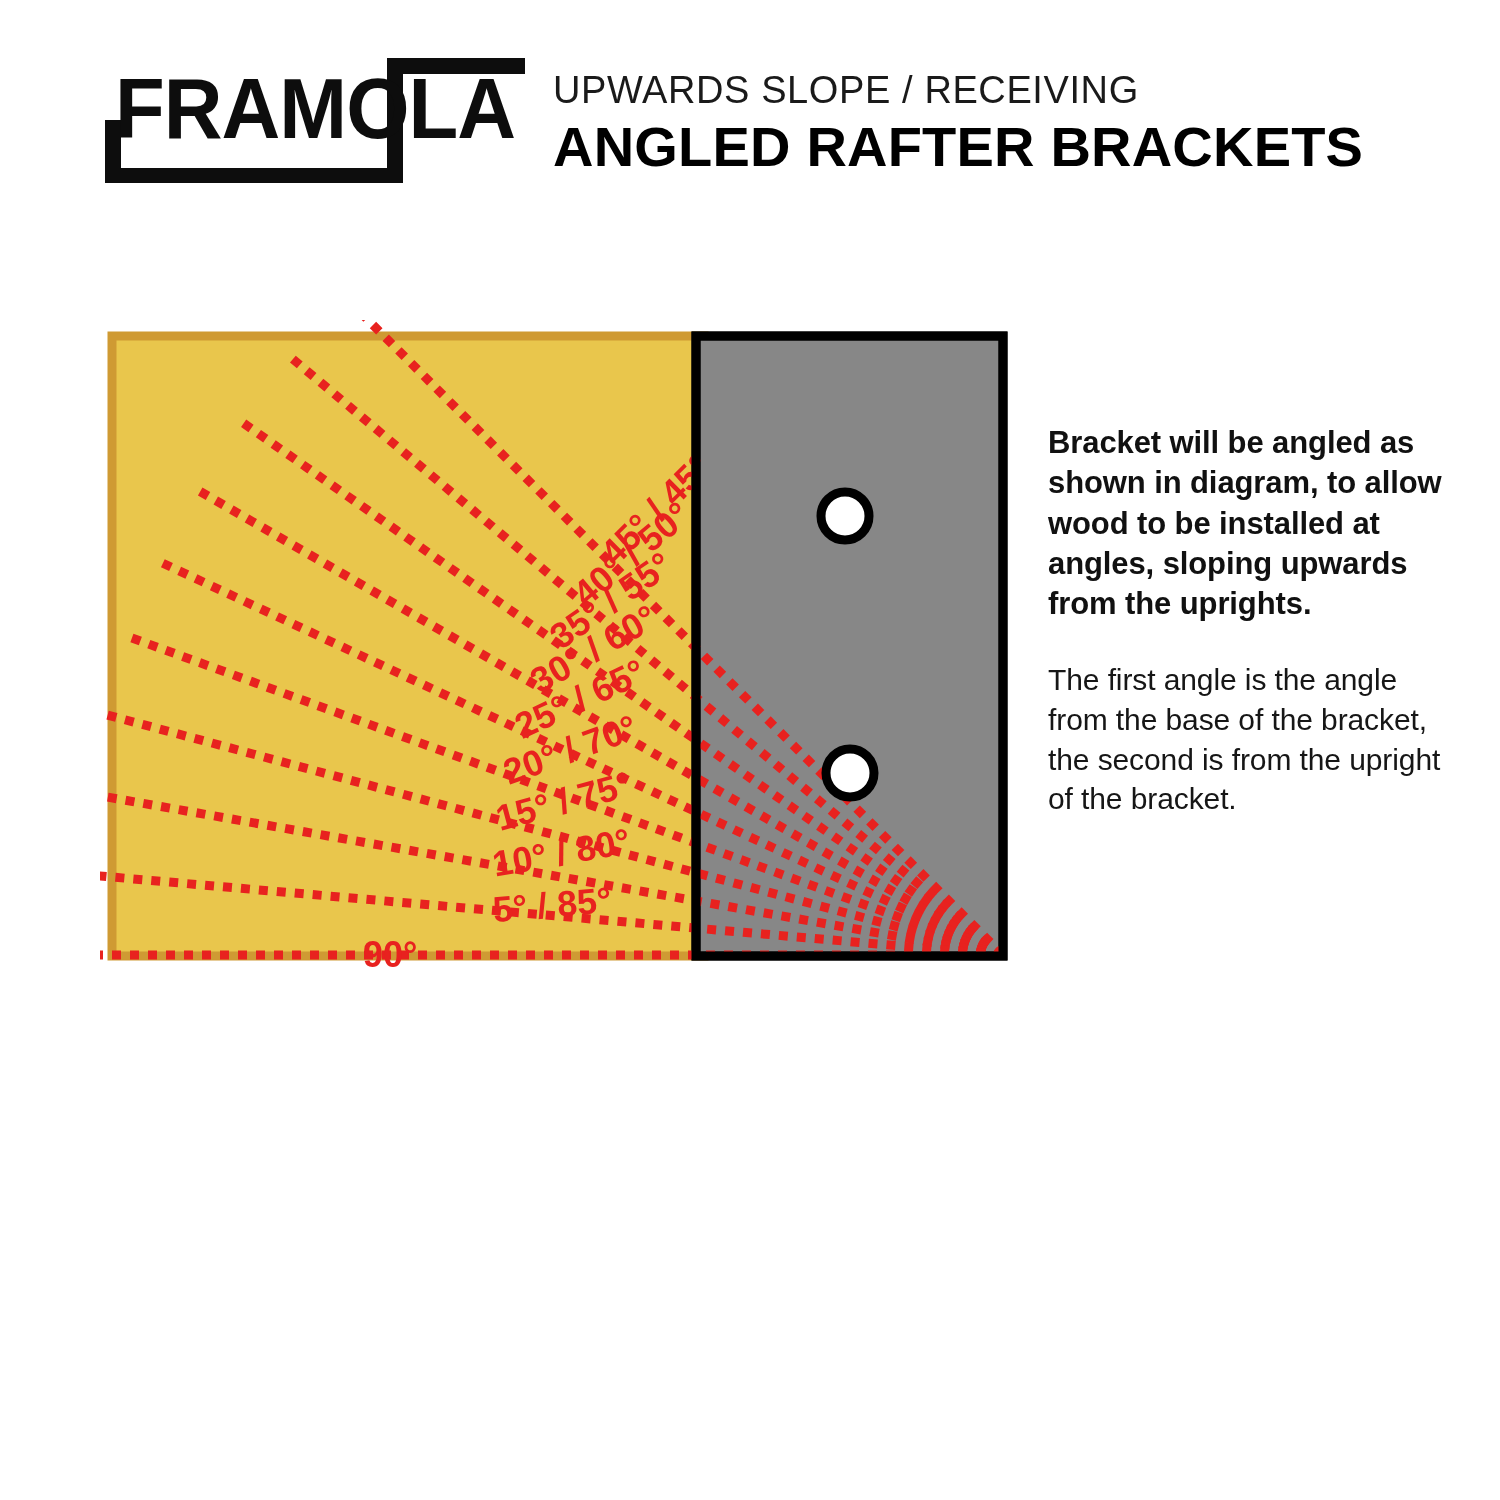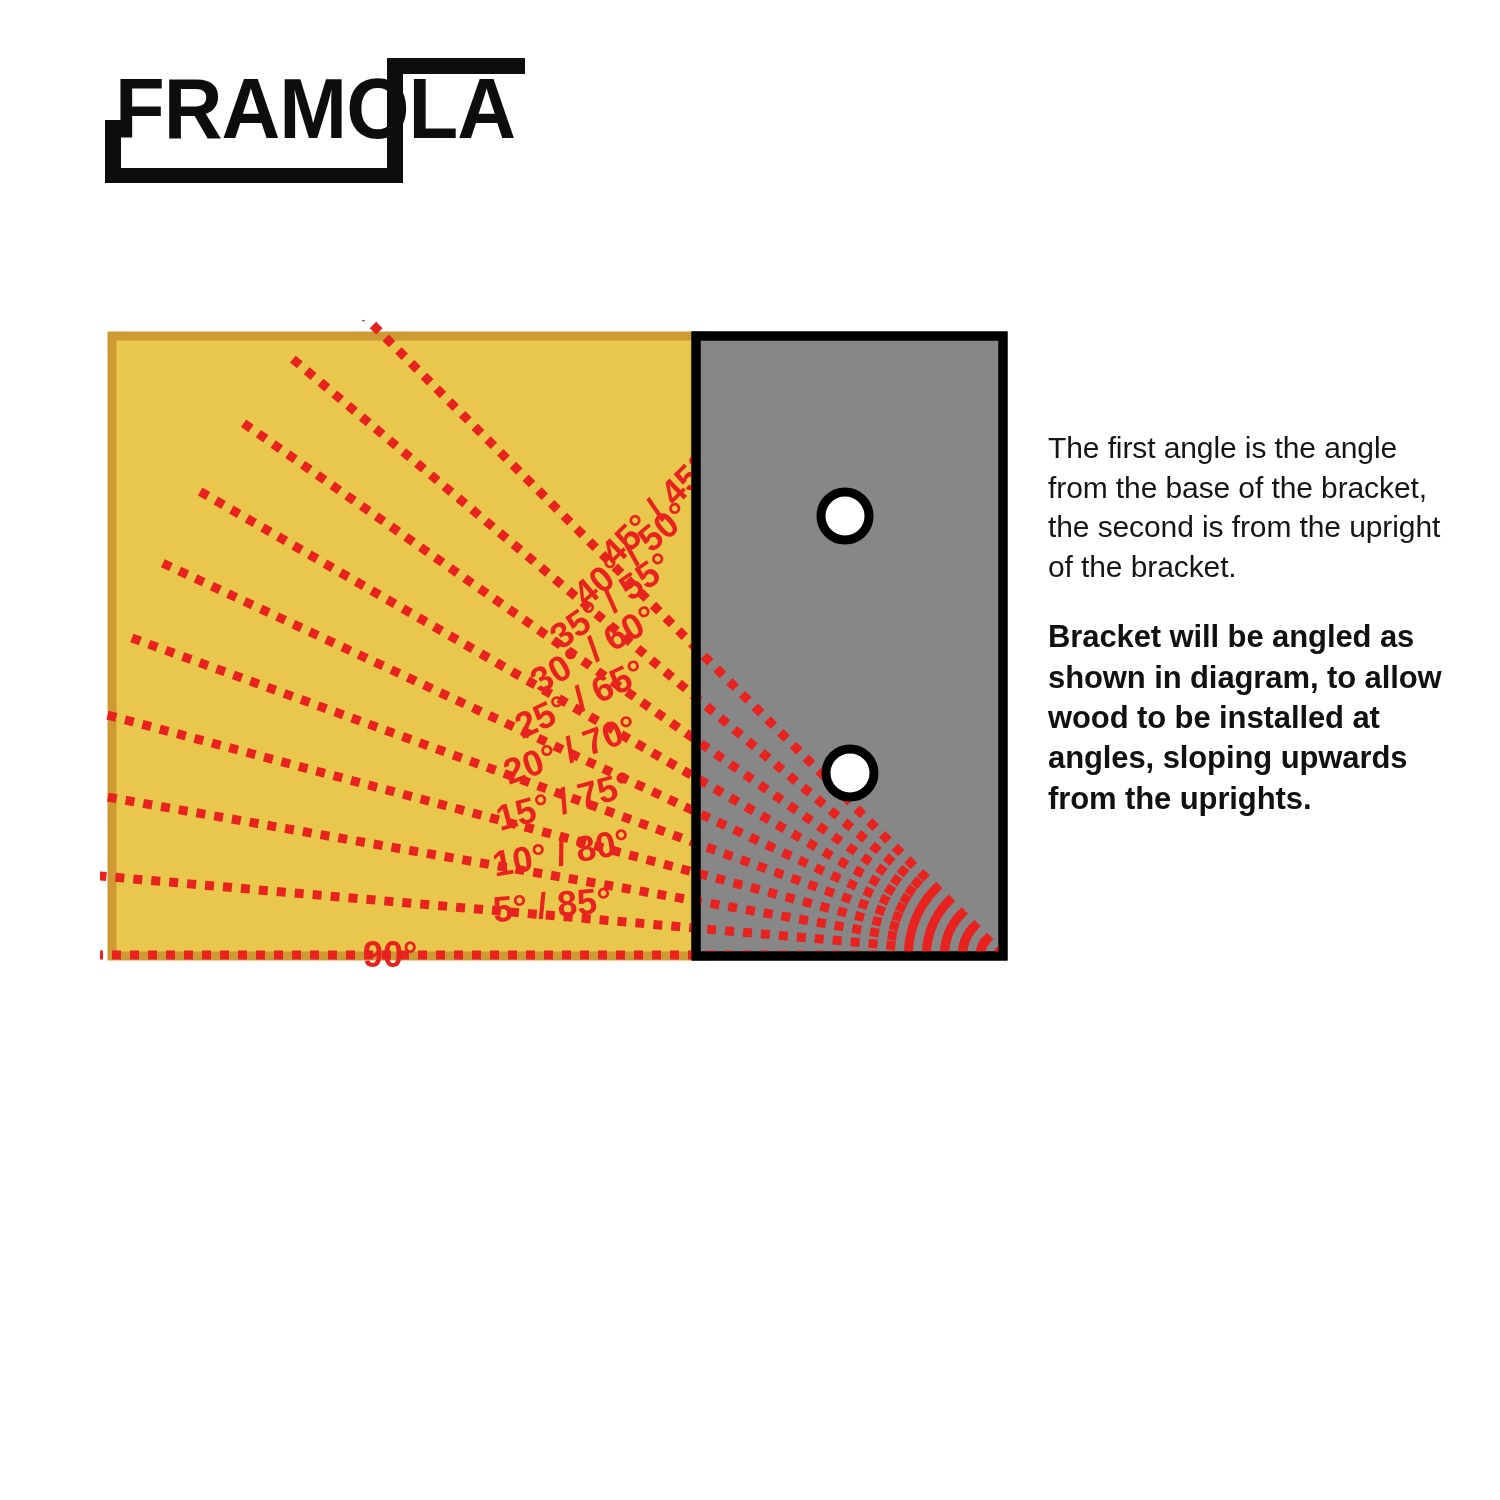--- a/index.html
+++ b/index.html
@@ -99,20 +99,24 @@
 
   <div id="logo-wrap">
     <svg width="420" height="125" viewBox="0 0 420 125">
 
       <path d="M 8 62 L 8 118 L 290 118 L 290 8 L 420 8" fill="none" stroke="#0d0d0d" stroke-width="16" stroke-linejoin="miter"></path>
 
       <text x="10" y="80" font-family="Liberation Sans, sans-serif" font-size="86" font-weight="700" fill="#0d0d0d" letter-spacing="-1" textLength="400" lengthAdjust="spacingAndGlyphs">FRAMOLA</text>
     </svg>
   </div>
 
+  <div id="title-block">
+    <div id="subtitle">UPWARDS SLOPE / RECEIVING</div>
+    <div id="maintitle">ANGLED RAFTER BRACKETS</div>
+  </div>
 </div>
 
 <div id="diagram">
   <svg id="diagram-svg" width="930" height="660" viewBox="0 0 930 660">
 
     <rect id="wood-panel" x="12" y="16" width="592" height="620" fill="#e9c64c" stroke="#cf9a33" stroke-width="9"></rect>
 
     <rect id="bracket-plate" x="596" y="16" width="307" height="620" fill="#878787" stroke="#000000" stroke-width="9"></rect>
 
     <g id="ray-layer">
@@ -143,15 +147,15 @@
         <text x="396.85486702452823" y="511.3788203662791" transform="rotate(-15 396.85486702452823 499.3788203662791)" fill="#e8221f" font-family="Liberation Sans, sans-serif" font-size="36" font-weight="700" text-anchor="start">15° / 75°</text>
         <text x="392.86958393967626" y="557.0502439685301" transform="rotate(-10 392.86958393967626 545.0502439685301)" fill="#e8221f" font-family="Liberation Sans, sans-serif" font-size="36" font-weight="700" text-anchor="start">10° / 80°</text>
         <text x="392.9483145770263" y="602.376259713199" transform="rotate(-5 392.9483145770263 590.376259713199)" fill="#e8221f" font-family="Liberation Sans, sans-serif" font-size="36" font-weight="700" text-anchor="start">5° / 85°</text>
         <text x="263" y="647" transform="rotate(0 263 635)" fill="#e8221f" font-family="Liberation Sans, sans-serif" font-size="36" font-weight="700" text-anchor="start">90°</text>
       </g>
   <rect id="bracket-plate" x="596" y="16" width="307" height="620" fill="none" stroke="#000000" stroke-width="9"></rect>
     </svg>
 </div>
 
 <div id="copy">
+  <p id="copy-bold">Bracket will be angled as shown in diagram, to allow wood to be installed at angles, sloping upwards from the uprights.</p>
   <p id="copy-light">The first angle is the angle from the base of the bracket, the second is from the upright of the bracket.</p>
-  <p id="copy-bold">Bracket will be angled as shown in diagram, to allow wood to be installed at angles, sloping upwards from the uprights.</p>
 </div>
 
 </body></html>

